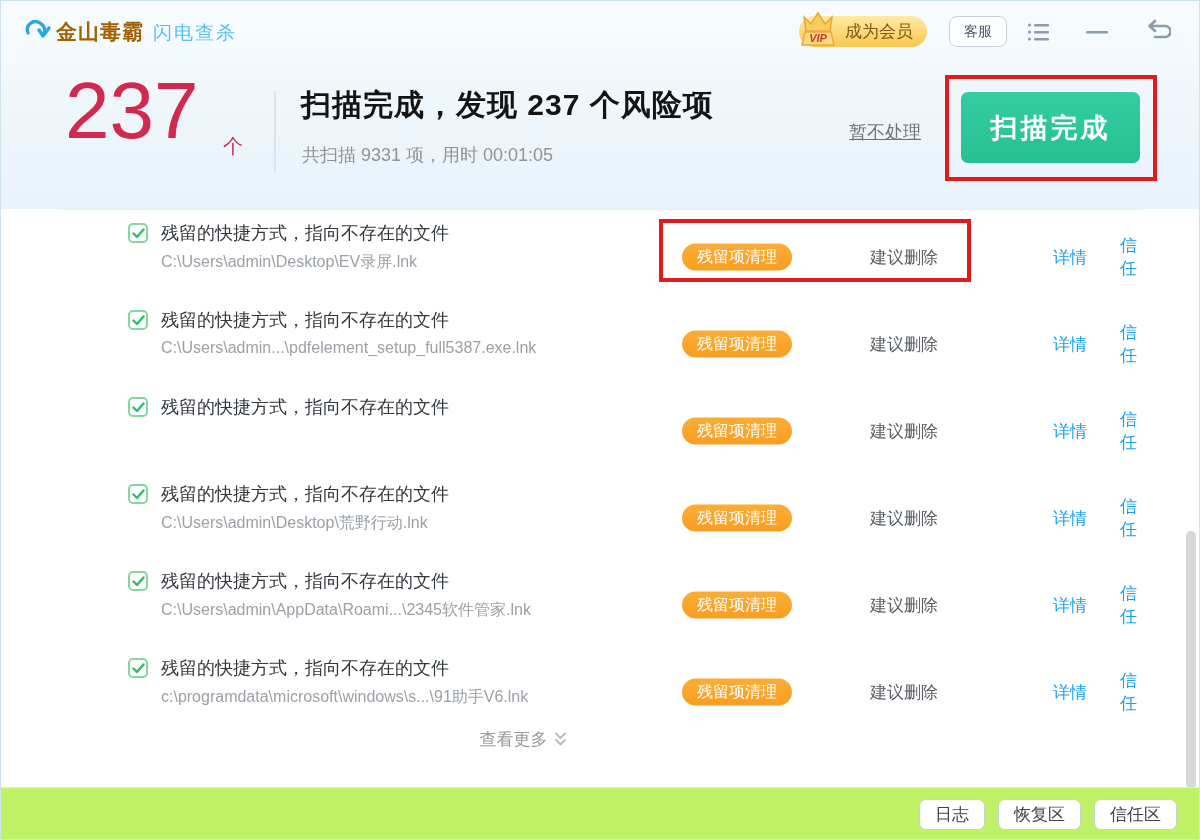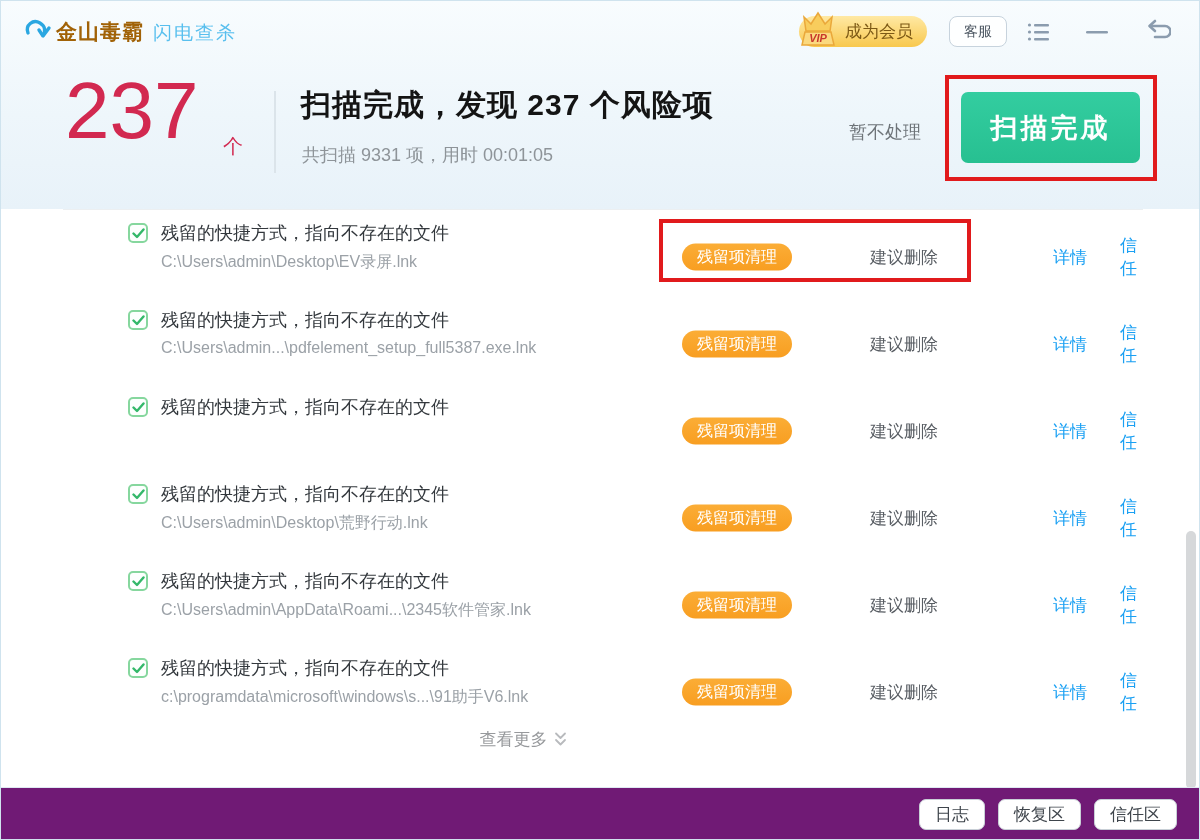--- a/index.html
+++ b/index.html
@@ -27,21 +27,21 @@
                  font-size:14px; display:flex; align-items:center; justify-content:center; cursor:pointer;}
   .winicon { color:#8b9cae; cursor:pointer; }
 
   
   .count { left:64px; top:66px; font-size:80px; color:#d22950; line-height:1.1; }
   .count-unit { left:222px; top:132px; font-size:20px; color:#d22950; }
   .vdivider { left:273px; top:90px; width:2px; height:82px; background:#dbe4ea; }
   .scan-title { left:300px; top:84px; font-size:30px; font-weight:bold; color:#141414; letter-spacing:1px;}
   .scan-summary { left:301px; top:142px; font-size:18px; color:#8e9499; }
   .skip-link { left:848px; top:119px; font-size:18px; color:#6e7479;
-               cursor:pointer; }
+               text-decoration:underline; cursor:pointer; }
   .process-btn { left:960px; top:91px; width:179px; height:71px; border-radius:7px;
                  background:linear-gradient(180deg,#33cda0 0%,#27c091 100%);
                  color:#ffffff; font-size:27px; font-weight:bold; letter-spacing:3px;
                  display:flex; align-items:center; justify-content:center; cursor:pointer; }
   .anno-box { border:4px solid #e11a1c; pointer-events:none; }
   .anno-1 { left:944px; top:74px; width:212px; height:106px; }
 
   
   .list-divider { left:62px; top:208px; width:1080px; height:1px; background:#eceff1; }
   .rows { left:0; top:212px; width:1200px; }
@@ -65,21 +65,21 @@
   .row-link.trust { left:1119px; }
   .anno-row { position:absolute; left:658px; top:6px; width:312px; height:63px; display:none; }
 
   .more-link { left:0; top:727px; width:1044px; display:flex; align-items:center;
                justify-content:center; gap:6px; font-size:17px; color:#97999c; cursor:pointer; }
 
   .scroll-thumb { right:3px; top:530px; width:10px; height:258px; border-radius:5px;
                   background:#d6d8da; cursor:pointer; }
 
   
-  .footer { left:0; top:786px; width:1200px; height:54px; background:#701a75;
+  .footer { left:0; top:786px; width:1200px; height:54px; background:#bef264;
             border-top:1px solid #dfe9f2; display:flex; align-items:center;
             justify-content:flex-end; gap:13px; padding-right:24px; }
   .footer-btn { height:31px; border:1px solid #c8cfd6; border-radius:7px; background:#ffffff;
                 color:#3f454c; font-size:17px; display:flex; align-items:center;
                 justify-content:center; padding:0 15px; cursor:pointer; }
 </style>
 </head>
 <body>
 
 <div class="window">

